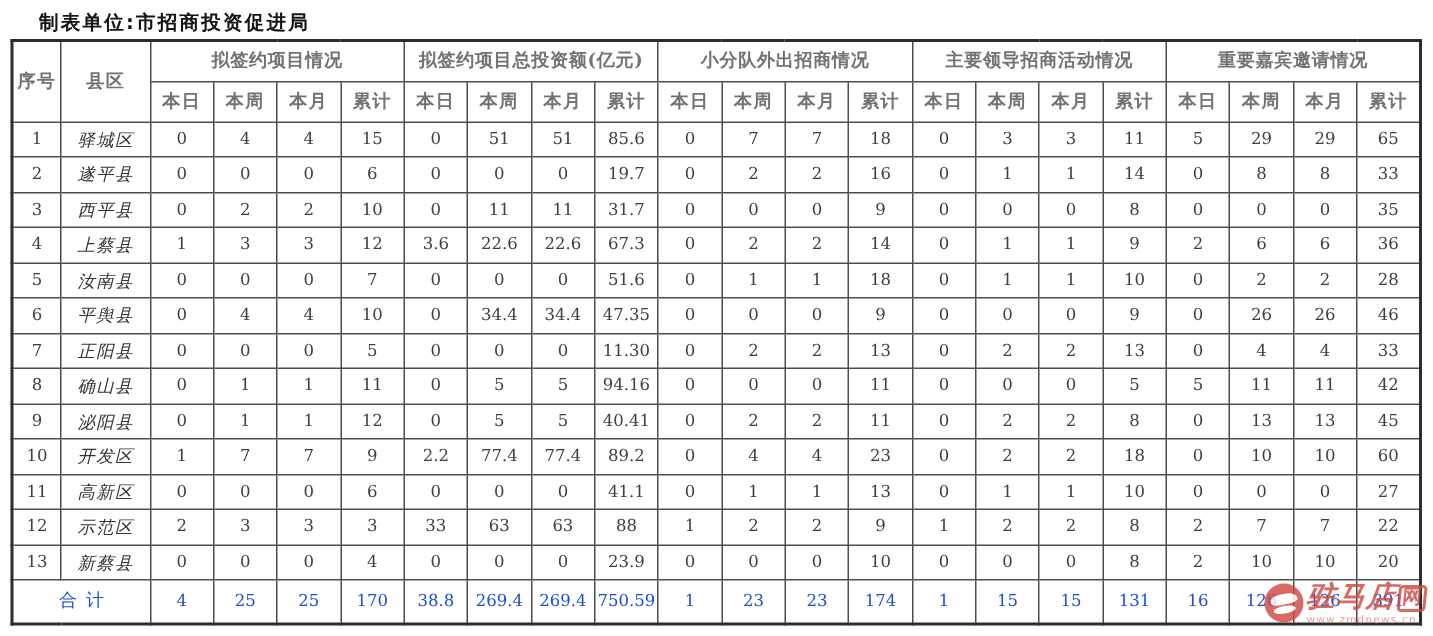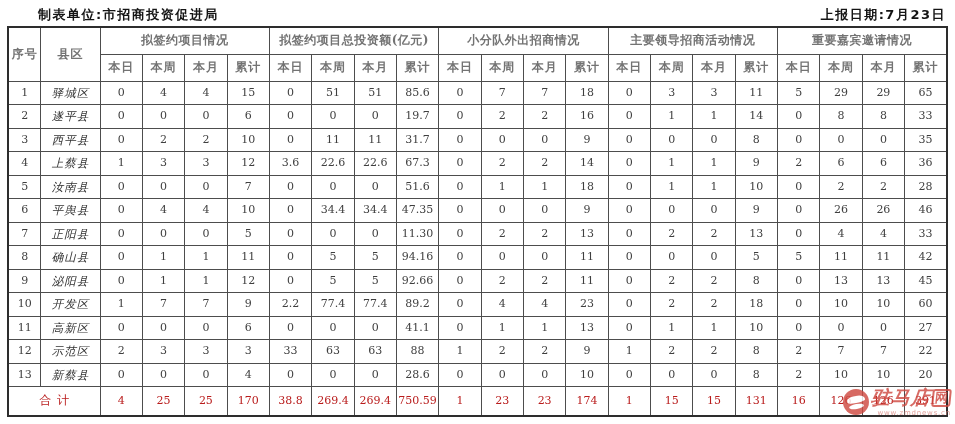--- a/index.html
+++ b/index.html
@@ -2,21 +2,21 @@
 <html><head>
 <meta charset="utf-8">
 <style>
   html,body{margin:0;padding:0;background:#ffffff;}
   body{
     width:955px;height:424px;overflow:hidden;position:relative;
     font-family:"DejaVu Serif","Liberation Serif",serif;
   }
   .caption-bar{
     box-sizing:border-box;height:26px;
-    padding:6px 9px 0 38px;
+    padding:6px 9px 0 26px;
     display:flex;justify-content:space-between;align-items:flex-start;
   }
   .caption{
     font-family:"DejaVu Sans","Liberation Sans",sans-serif;
     font-weight:bold;font-size:13px;color:#141414;letter-spacing:1.5px;
     white-space:nowrap;
   }
   table.report{
     table-layout:fixed;border-collapse:collapse;
     width:941px;height:390px;margin-left:7px;
@@ -31,21 +31,21 @@
   .report thead th{
     font-size:12px;font-weight:bold;color:#737373;letter-spacing:1px;
   }
   .report thead th.group-th{letter-spacing:0.5px;}
   .report tr.hdr-row{height:27px;}
   .report tr.data-row{height:23.5px;}
   .report tr.total-row{height:29px;}
   .report td{font-size:11px;color:#3f3f3f;}
   .report td.district-cell{font-size:11.5px;color:#333;letter-spacing:1px;font-style:italic;}
   .report td.total-label-cell{font-size:12px;color:#2a2a2a;letter-spacing:6px;text-indent:6px;}
-  .report tr.total-row td{color:#b91c1c;}
+  .report tr.total-row td{color:#1d4ed8;}
 
   
   .watermark{
     position:absolute;left:843px;top:380px;width:112px;height:42px;
     display:flex;align-items:center;opacity:0.82;pointer-events:none;
   }
   .wm-logo{
     flex:0 0 auto;width:26px;height:26px;border-radius:50%;
     background:#cf4a42;position:relative;margin-top:2px;
   }
@@ -66,30 +66,29 @@
     font-weight:bold;font-style:italic;font-size:19px;color:#cf4a42;
     letter-spacing:1px;
   }
   .wm-box{
     display:inline-block;font-weight:bold;font-size:13px;color:#cf4a42;
     border:2px solid #cf4a42;border-radius:3px;padding:0 1px;line-height:1.1;
     vertical-align:2px;margin-left:1px;
   }
   .wm-url{
     font-family:"DejaVu Sans","Liberation Sans",sans-serif;
-    font-size:7px;color:#dc8c85;letter-spacing:0.8px;text-align:right;
+    font-size:7px;color:#dc8c85;letter-spacing:0.8px;text-align:left;
     margin-top:-2px;
   }
 </style>
 </head>
 <body>
 
 <div class="caption-bar">
   <span class="caption">制表单位:市招商投资促进局</span>
-  <span class="caption">上报日期:7月23日</span>
 </div>
 
 <table class="report">
   <colgroup id="report-colgroup">
       <col style="width: 3.5%;">
       <col style="width: 6.3%;">
       <col style="width: 4.51%;">
       <col style="width: 4.51%;">
       <col style="width: 4.51%;">
       <col style="width: 4.51%;">
@@ -339,21 +338,21 @@
       <tr class="data-row">
         <td class="no-cell">9</td>
         <td class="district-cell">泌阳县</td>
         <td class="value-cell">0</td>
         <td class="value-cell">1</td>
         <td class="value-cell">1</td>
         <td class="value-cell">12</td>
         <td class="value-cell">0</td>
         <td class="value-cell">5</td>
         <td class="value-cell">5</td>
-        <td class="value-cell">92.66</td>
+        <td class="value-cell">40.41</td>
         <td class="value-cell">0</td>
         <td class="value-cell">2</td>
         <td class="value-cell">2</td>
         <td class="value-cell">11</td>
         <td class="value-cell">0</td>
         <td class="value-cell">2</td>
         <td class="value-cell">2</td>
         <td class="value-cell">8</td>
         <td class="value-cell">0</td>
         <td class="value-cell">13</td>
@@ -435,21 +434,21 @@
       <tr class="data-row">
         <td class="no-cell">13</td>
         <td class="district-cell">新蔡县</td>
         <td class="value-cell">0</td>
         <td class="value-cell">0</td>
         <td class="value-cell">0</td>
         <td class="value-cell">4</td>
         <td class="value-cell">0</td>
         <td class="value-cell">0</td>
         <td class="value-cell">0</td>
-        <td class="value-cell">28.6</td>
+        <td class="value-cell">23.9</td>
         <td class="value-cell">0</td>
         <td class="value-cell">0</td>
         <td class="value-cell">0</td>
         <td class="value-cell">10</td>
         <td class="value-cell">0</td>
         <td class="value-cell">0</td>
         <td class="value-cell">0</td>
         <td class="value-cell">8</td>
         <td class="value-cell">2</td>
         <td class="value-cell">10</td>

